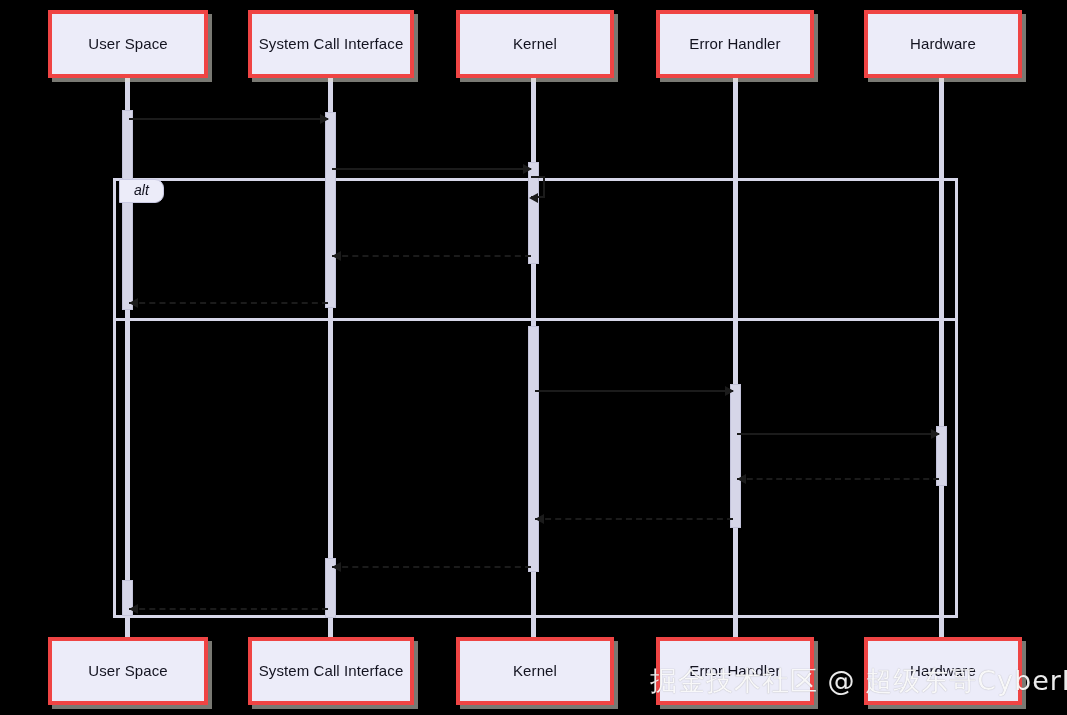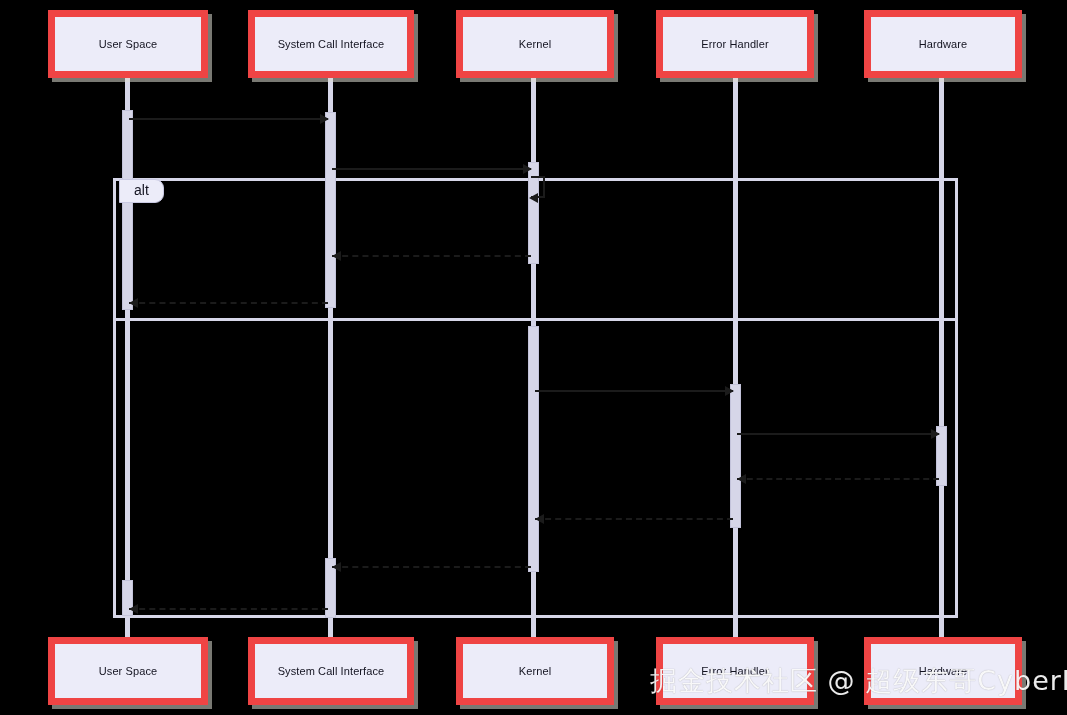--- a/index.html
+++ b/index.html
@@ -18,27 +18,27 @@
     height: 715px;
     background: #000000;
     overflow: hidden;
   }
 
   
   .participant {
     position: absolute;
     box-sizing: border-box;
     background: #ECECF9;
-    border: 7px solid #ef4444;
+    border: 4px solid #ef4444;
     box-shadow: 4px 4px 0 rgba(220,220,210,0.55);
     display: flex;
     align-items: center;
     justify-content: center;
     color: #131320;
-    font-size: 11px;
+    font-size: 15px;
     line-height: 1.1;
     letter-spacing: 0.1px;
     text-align: center;
     z-index: 6;
   }
 
   
   .lifeline {
     position: absolute;
     width: 5px;
@@ -73,20 +73,21 @@
   .fragment-tag {
     position: absolute;
     background: #ECECF9;
     border: 1px solid #c9c9e3;
     color: #131320;
     font-size: 14px;
     padding: 3px 14px 4px 14px;
     border-radius: 0 9px 9px 0;
     z-index: 7;
     line-height: 1.1;
+    font-style: italic;
   }
   .fragment-cond {
     position: absolute;
     color: #151515;
     font-size: 12px;
     z-index: 7;
     filter: blur(2.2px);
     opacity: 0.62;
   }
 

